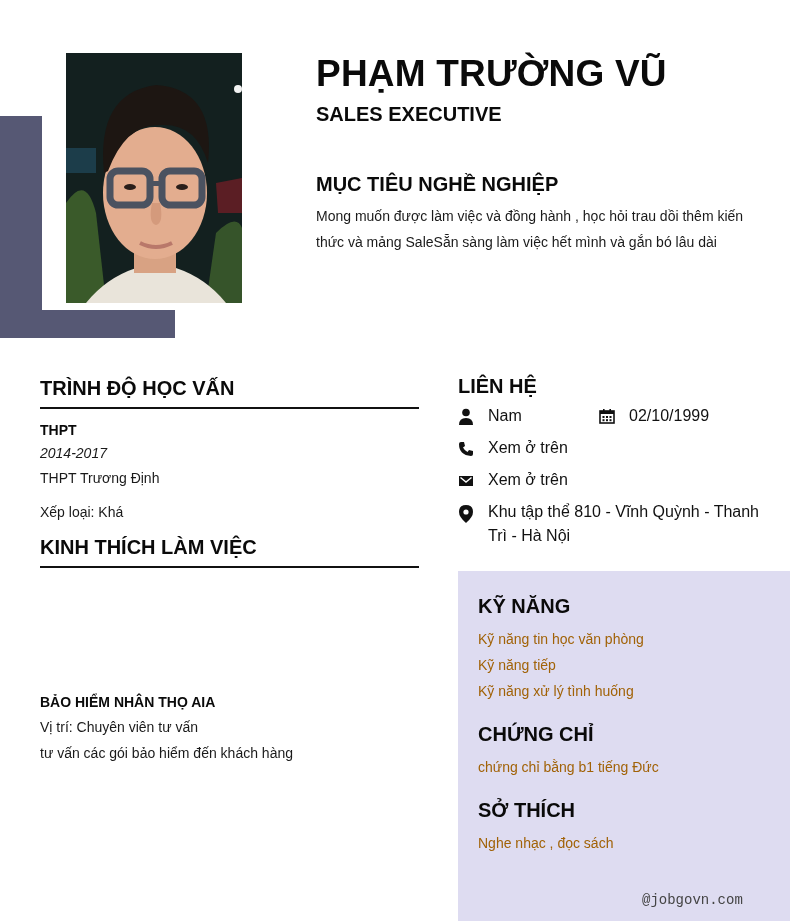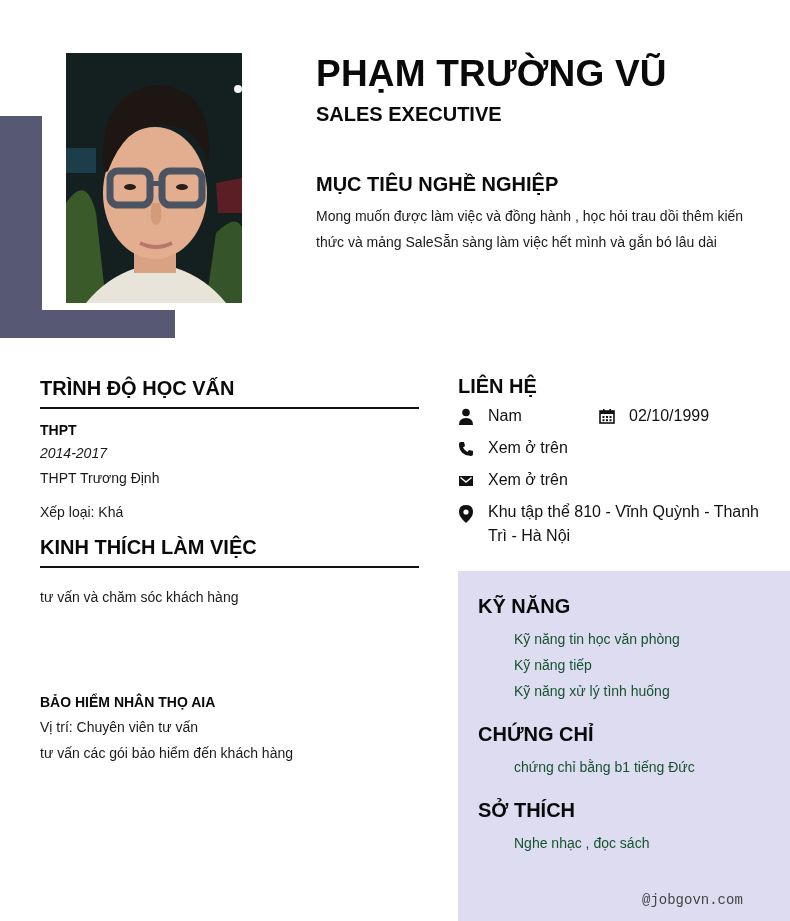--- a/index.html
+++ b/index.html
@@ -32,21 +32,21 @@
   .item-text { font-size: 14px; color: #1a1a1a; line-height: 18px; }
 
   
   .contact-row { display: flex; align-items: flex-start; }
   .c-icon { width: 16px; height: 16px; display: inline-block; }
   .c-text { font-size: 16px; color: #111; line-height: 24px; }
 
   
   .panel { left: 458px; top: 571px; width: 400px; height: 350px; background: #dedcf1; }
   .p-title { font-size: 20px; font-weight: 700; color: #0a0a0a; line-height: 24px; }
-  .p-text { font-size: 14px; color: #14532d; line-height: 18px; margin-left: 36px; }
+  .p-text { font-size: 14px; color: #a16207; line-height: 18px; }
   .watermark { font-family: "Liberation Mono", "DejaVu Sans Mono", monospace; font-size: 14px; color: #444; }
 </style>
 </head>
 <body>
 
 <div class="abs deco-left"></div>
 <div class="abs deco-bottom"></div>
 
 <div class="abs photo">
   <svg width="176" height="250" viewBox="0 0 176 250">
@@ -88,21 +88,20 @@
   <div class="item-title">THPT</div>
   <div class="item-date" style="margin-top:5px;">2014-2017</div>
   <div class="item-text" style="margin-top:7px;">THPT Trương Định</div>
   <div class="item-text" style="margin-top:16px;">Xếp loại: Khá</div>
 </div>
 
 <div class="abs sec-title" style="left:40px; top:535px;">KINH THÍCH LÀM VIỆC</div>
 <div class="abs rule" style="left:40px; top:566px; width:379px;"></div>
 
 <div class="abs" style="left:40px; top:580px;">
-  <div class="item-text" style="margin-top:8px;">tư vấn và chăm sóc khách hàng</div>
 </div>
 
 <div class="abs" style="left:40px; top:693px;">
   <div class="item-title">BẢO HIỂM NHÂN THỌ AIA</div>
   <div class="item-text" style="margin-top:7px;">Vị trí: Chuyên viên tư vấn</div>
   <div class="item-text" style="margin-top:8px;">tư vấn các gói bảo hiểm đến khách hàng</div>
 </div>
 
 <div class="abs sec-title" style="left:458px; top:374px;">LIÊN HỆ</div>
 

